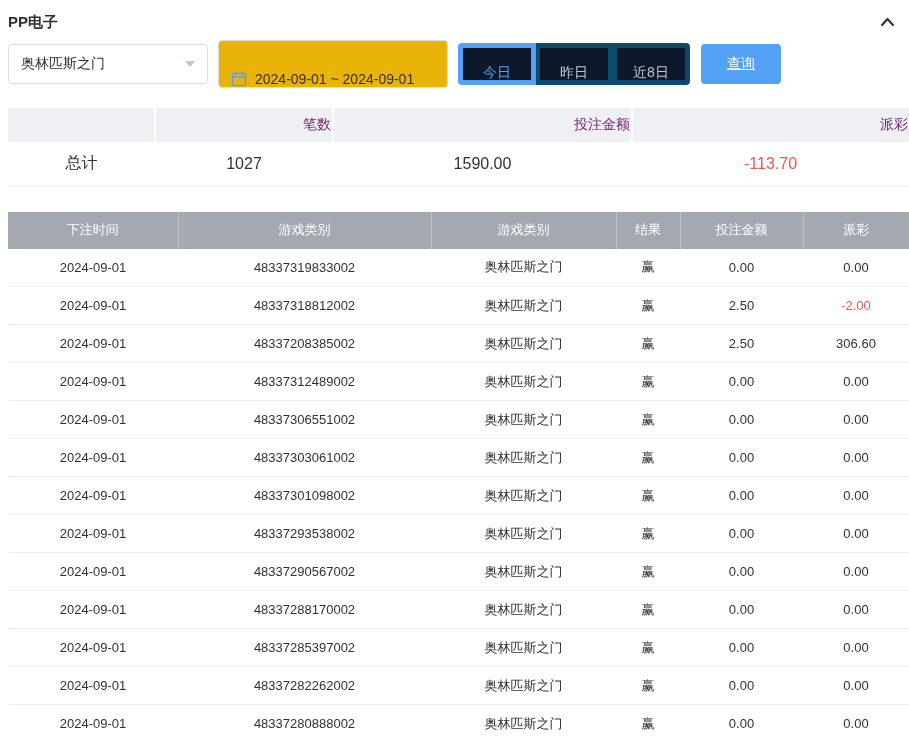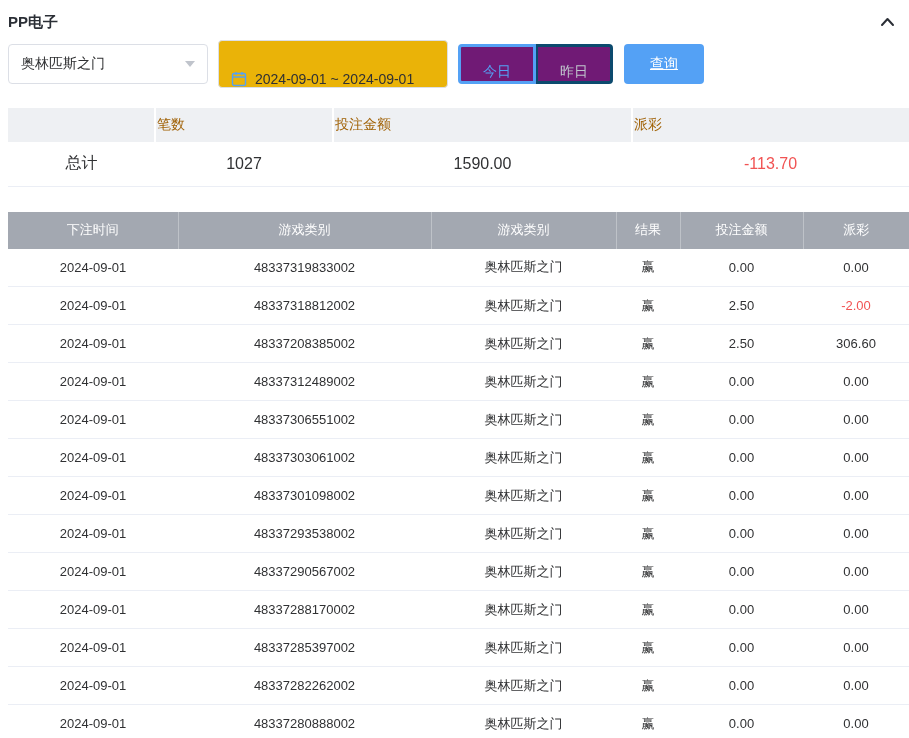--- a/index.html
+++ b/index.html
@@ -37,38 +37,38 @@
     width:0;height:0;border-left:5px solid transparent;border-right:5px solid transparent;
     border-top:6px solid #c0c4cc;
   }
   .date-picker{
     margin-left:10px;width:230px;height:48px;border:1px solid #dcdfe6;border-radius:4px;
     display:flex;align-items:flex-end;gap:8px;padding:0 12px;font-size:14px;color:#303133;
     cursor:pointer;background:#eab308;
   }
   .btn-group{margin-left:10px;display:flex;}
   .qbtn{
-    width:78px;height:40px;background:#701a75;border:3px solid #0c4a6e;color:#bfc4cc;
+    width:78px;height:40px;background:#0f172a;border:5px solid #0c4a6e;color:#bfc4cc;
     font-size:14px;cursor:pointer;margin-left:-1px;padding:16px;
     font-family:inherit;
   }
   .qbtn:first-child{border-radius:4px 0 0 4px;margin-left:0;}
   .qbtn:last-child{border-radius:0 4px 4px 0;}
   .qbtn.active{border-color:var(--accent);color:var(--accent);position:relative;z-index:1;}
   .query-btn{
     margin-left:11px;width:80px;height:40px;border:none;border-radius:4px;
     background:var(--accent);color:#fff;font-size:14px;cursor:pointer;font-family:inherit;text-decoration:underline;
   }
 
   
   table{border-collapse:collapse;table-layout:fixed;width:901px;}
   .summary{margin-top:24px;}
   .summary th{
     background:var(--summary-header-bg);height:34px;font-size:14px;font-weight:400;
-    color:#a16207;text-align:left;border-right:2px solid #fff;
+    color:#701a75;text-align:right;border-right:2px solid #fff;
   }
   .summary th:last-child{border-right:none;}
   .summary td{
     height:44px;font-size:16px;text-align:center;border-bottom:1px solid #ebeef5;
     background:#fff;color:#303133;
   }
 
   
   .records{margin-top:25px;}
   .records th{
@@ -113,20 +113,21 @@
           <line x1="5" y1="1" x2="5" y2="4" stroke="#54a1f5" stroke-width="1.4"></line>
           <line x1="11" y1="1" x2="11" y2="4" stroke="#54a1f5" stroke-width="1.4"></line>
         </svg>
       </span>
       <span>2024-09-01 ~ 2024-09-01</span>
     </div>
 
     <div class="btn-group">
       <button class="qbtn active">今日</button>
       <button class="qbtn">昨日</button>
+      <button class="qbtn">近8日</button>
     </div>
 
     <button class="query-btn">查询</button>
   </div>
 
   <table class="summary">
     <colgroup>
         <col style="width:147px">
         <col style="width:178px">
         <col style="width:299px">

